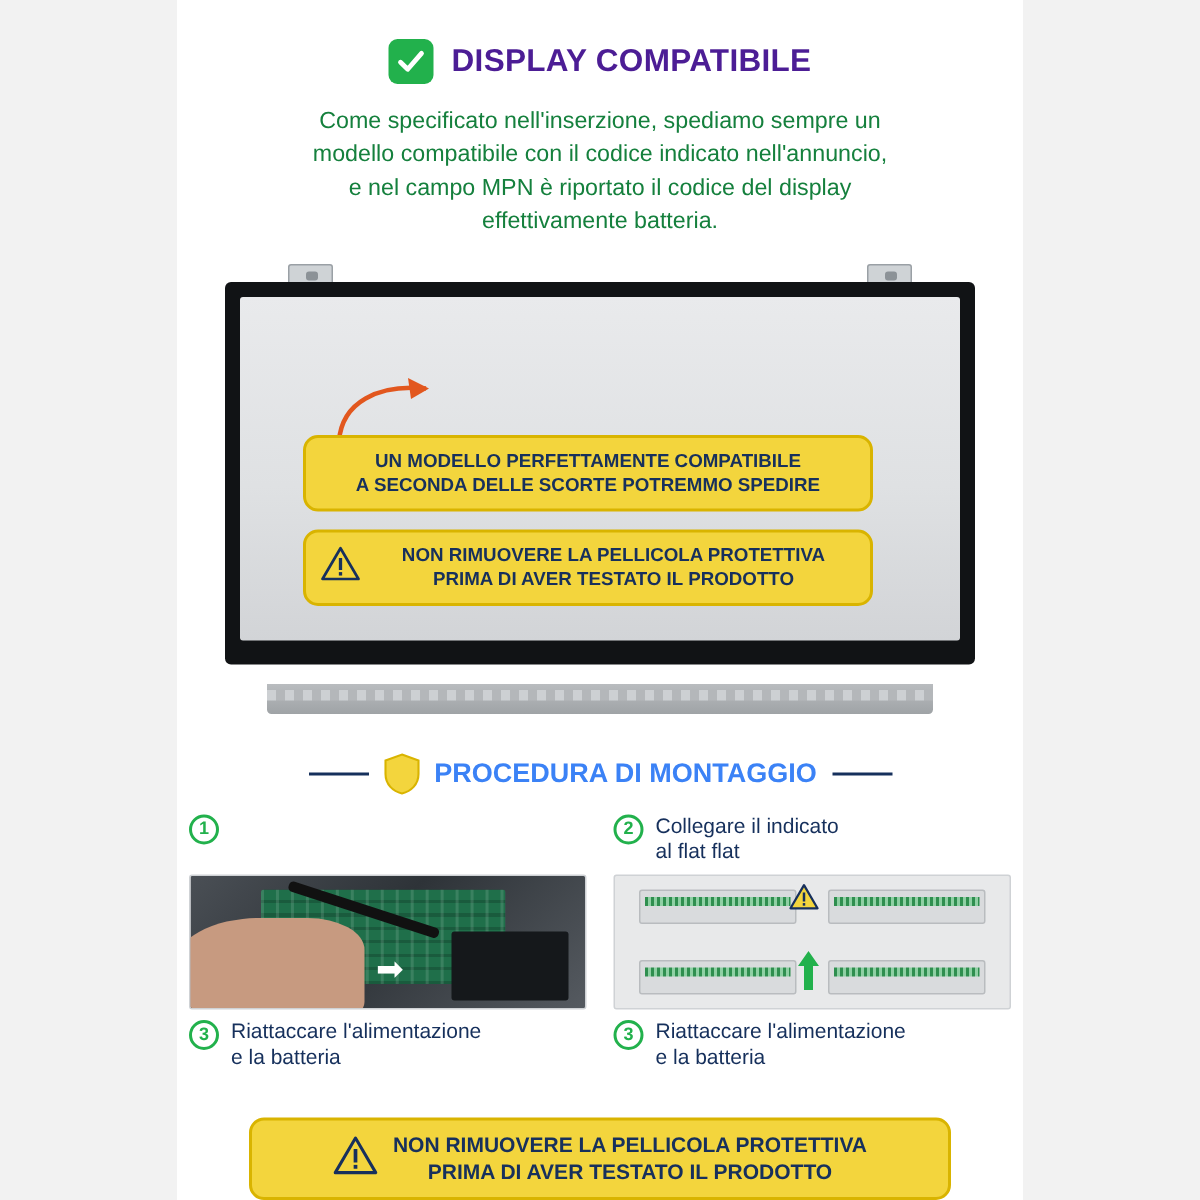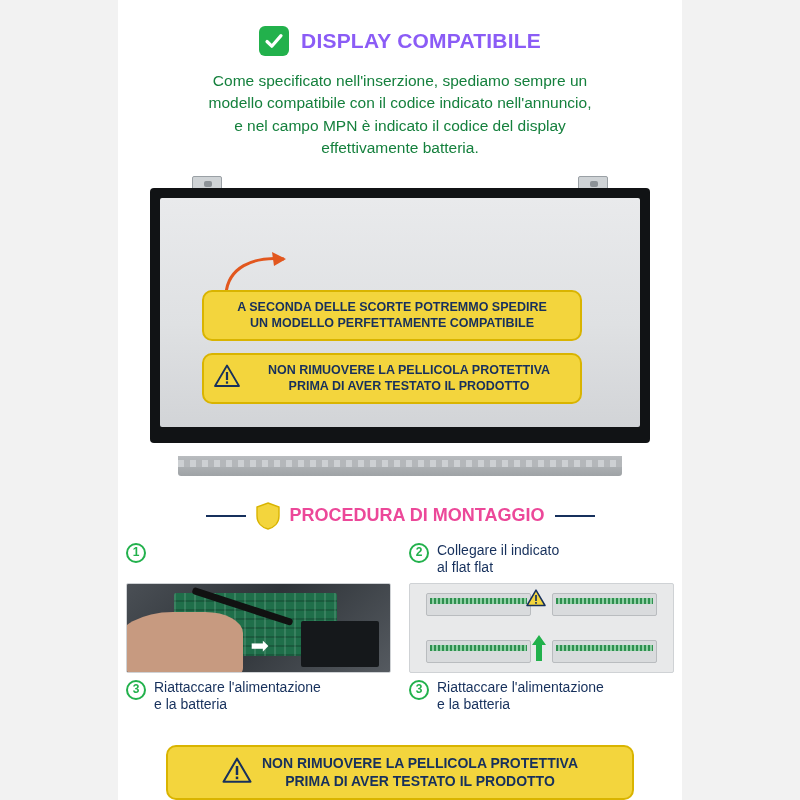--- a/index.html
+++ b/index.html
@@ -36,21 +36,21 @@
     gap: 12px;
     margin-top: 26px;
   }
   .check-badge {
     width: 30px; height: 30px; border-radius: 6px;
     background: #22b14c;
     display: flex; align-items: center; justify-content: center;
   }
   .check-badge svg { display: block; }
   .hdr-title {
-    font-size: 21px; font-weight: bold; color: #8b5cf6;
+    font-size: 21px; font-weight: bold; color: #4c1d95;
     letter-spacing: .2px;
   }
   .intro {
     margin: 14px auto 0;
     width: 480px;
     text-align: center;
     font-size: 15.5px;
     line-height: 1.45;
     color: #15803d;
   }
@@ -120,21 +120,21 @@
   
   .proc-head {
     display: flex; align-items: center; justify-content: center;
     gap: 10px; margin-top: 26px;
   }
   .proc-head .line {
     flex: 1 1 auto; height: 2px; background: #16305c; max-width: 40px;
   }
   .shield { width: 24px; height: 28px; }
   .proc-title {
-    font-size: 18px; font-weight: bold; color: #ec4899;
+    font-size: 18px; font-weight: bold; color: #3b82f6;
   }
 
   .steps {
     display: grid;
     grid-template-columns: 1fr 1fr;
     column-gap: 18px;
     row-gap: 6px;
     margin-top: 12px;
     padding: 0 2px;
   }
@@ -221,39 +221,39 @@
         <svg width="20" height="20" viewBox="0 0 20 20" aria-hidden="true">
           <path d="M3 10.5 L7.8 15.2 L17 4.6" fill="none" stroke="#ffffff" stroke-width="3.2" stroke-linecap="round" stroke-linejoin="round"></path>
         </svg>
       </div>
       <div class="hdr-title">DISPLAY COMPATIBILE</div>
     </div>
 
     <div class="intro">
       <div>Come specificato nell'inserzione, spediamo sempre un</div>
       <div>modello compatibile con il codice indicato nell'annuncio,</div>
-      <div>e nel campo MPN è indicato il codice del display</div>
+      <div>e nel campo MPN è riportato il codice del display</div>
       <div>effettivamente batteria.</div>
     </div>
 
     <div class="panel-wrap">
       <div class="tab t1"></div>
       <div class="tab t2"></div>
 
       <div class="screen-outer">
         <div class="screen-inner">
 
           <svg class="arrow-curve" viewBox="0 0 70 46" aria-hidden="true">
             <path d="M4 44 C 6 18, 30 6, 62 9" fill="none" stroke="#e2571e" stroke-width="3"></path>
             <path d="M64 9 L 50 2 L 52 16 Z" fill="#e2571e"></path>
           </svg>
 
           <div class="callout c1">
+            <div>UN MODELLO PERFETTAMENTE COMPATIBILE</div>
             <div>A SECONDA DELLE SCORTE POTREMMO SPEDIRE</div>
-            <div>UN MODELLO PERFETTAMENTE COMPATIBILE</div>
           </div>
 
           <div class="callout c2">
             <span class="warn">
               <svg width="26" height="24" viewBox="0 0 26 24" aria-hidden="true">
                 <path d="M13 1.5 L25 22 L1 22 Z" fill="#f3d53d" stroke="#17305c" stroke-width="1.8" stroke-linejoin="round"></path>
                 <rect x="11.9" y="8" width="2.2" height="8" fill="#17305c"></rect>
                 <rect x="11.9" y="17.4" width="2.2" height="2.3" fill="#17305c"></rect>
               </svg>
             </span>

